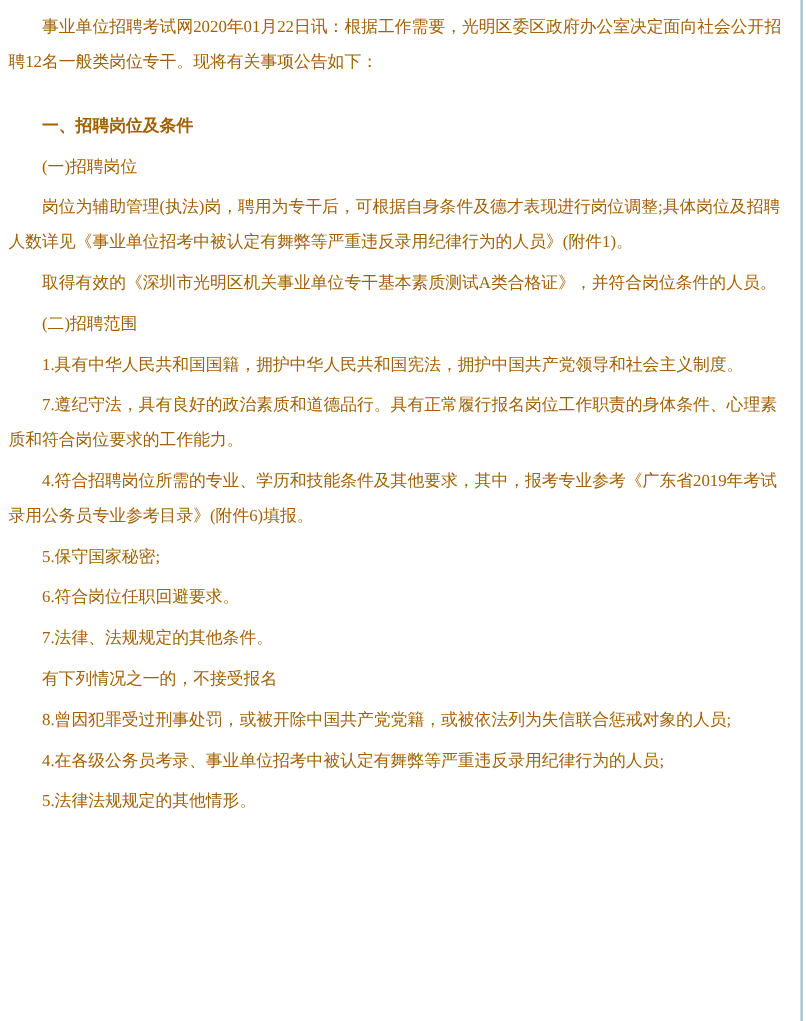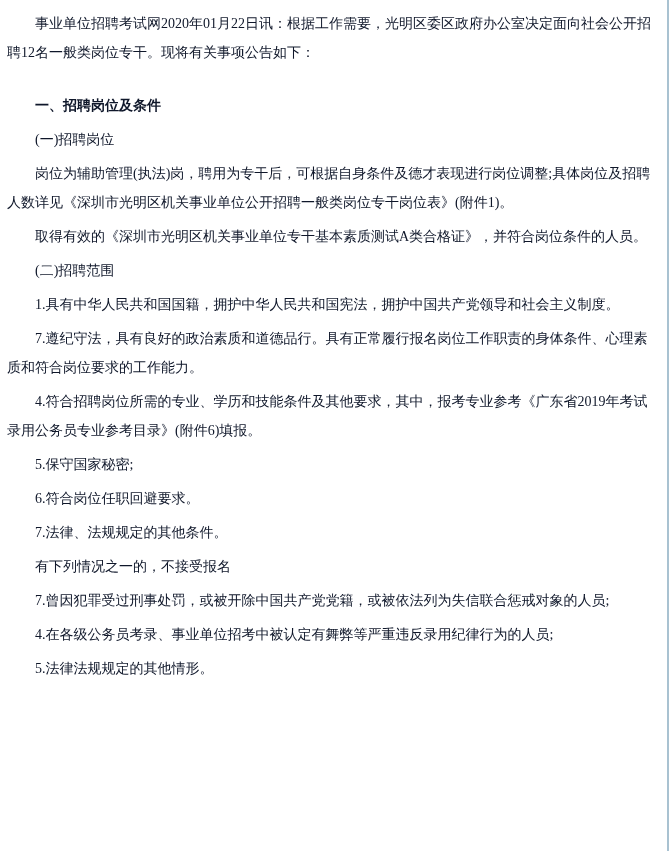--- a/index.html
+++ b/index.html
@@ -7,21 +7,21 @@
     padding: 0;
     background: #ffffff;
   }
   .page {
     position: relative;
     width: 672px;
     height: 851px;
     background: #ffffff;
     overflow: hidden;
     font-family: "Liberation Serif", "DejaVu Serif", serif;
-    color: #0f172a;
+    color: #a16207;
   }
   .content {
     position: absolute;
     top: 4px;
     left: 7px;
     width: 644px;
   }
   .content p {
     margin: 5px 0 0 0;
     font-size: 14px;
@@ -43,28 +43,28 @@
   }
 </style>
 </head>
 <body>
 
 <div class="page">
   <div class="content">
     <p>事业单位招聘考试网2020年01月22日讯：根据工作需要，光明区委区政府办公室决定面向社会公开招聘12名一般类岗位专干。现将有关事项公告如下：</p>
     <p class="bold">一、招聘岗位及条件</p>
     <p>(一)招聘岗位</p>
-    <p>岗位为辅助管理(执法)岗，聘用为专干后，可根据自身条件及德才表现进行岗位调整;具体岗位及招聘人数详见《深圳市光明区机关事业单位公开招聘一般类岗位专干岗位表》(附件1)。</p>
+    <p>岗位为辅助管理(执法)岗，聘用为专干后，可根据自身条件及德才表现进行岗位调整;具体岗位及招聘人数详见《事业单位招考中被认定有舞弊等严重违反录用纪律行为的人员》(附件1)。</p>
     <p>取得有效的《深圳市光明区机关事业单位专干基本素质测试A类合格证》，并符合岗位条件的人员。</p>
     <p>(二)招聘范围</p>
     <p>1.具有中华人民共和国国籍，拥护中华人民共和国宪法，拥护中国共产党领导和社会主义制度。</p>
     <p>7.遵纪守法，具有良好的政治素质和道德品行。具有正常履行报名岗位工作职责的身体条件、心理素质和符合岗位要求的工作能力。</p>
     <p>4.符合招聘岗位所需的专业、学历和技能条件及其他要求，其中，报考专业参考《广东省2019年考试录用公务员专业参考目录》(附件6)填报。</p>
     <p>5.保守国家秘密;</p>
     <p>6.符合岗位任职回避要求。</p>
     <p>7.法律、法规规定的其他条件。</p>
     <p>有下列情况之一的，不接受报名</p>
-    <p>7.曾因犯罪受过刑事处罚，或被开除中国共产党党籍，或被依法列为失信联合惩戒对象的人员;</p>
+    <p>8.曾因犯罪受过刑事处罚，或被开除中国共产党党籍，或被依法列为失信联合惩戒对象的人员;</p>
     <p>4.在各级公务员考录、事业单位招考中被认定有舞弊等严重违反录用纪律行为的人员;</p>
     <p>5.法律法规规定的其他情形。</p>
   </div>
   <div class="v-line"></div>
 </div>
 
 </body></html>

